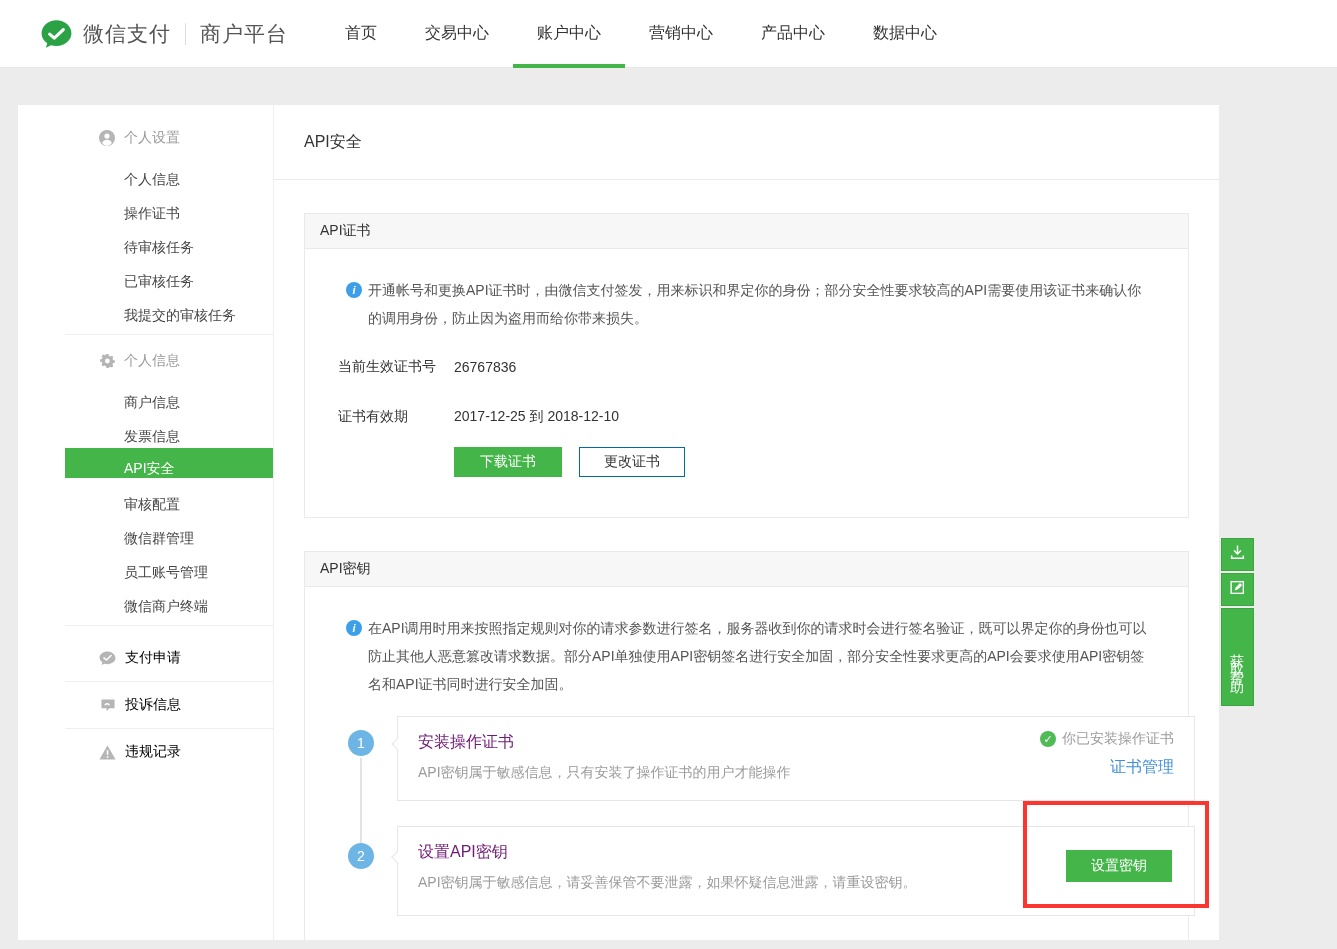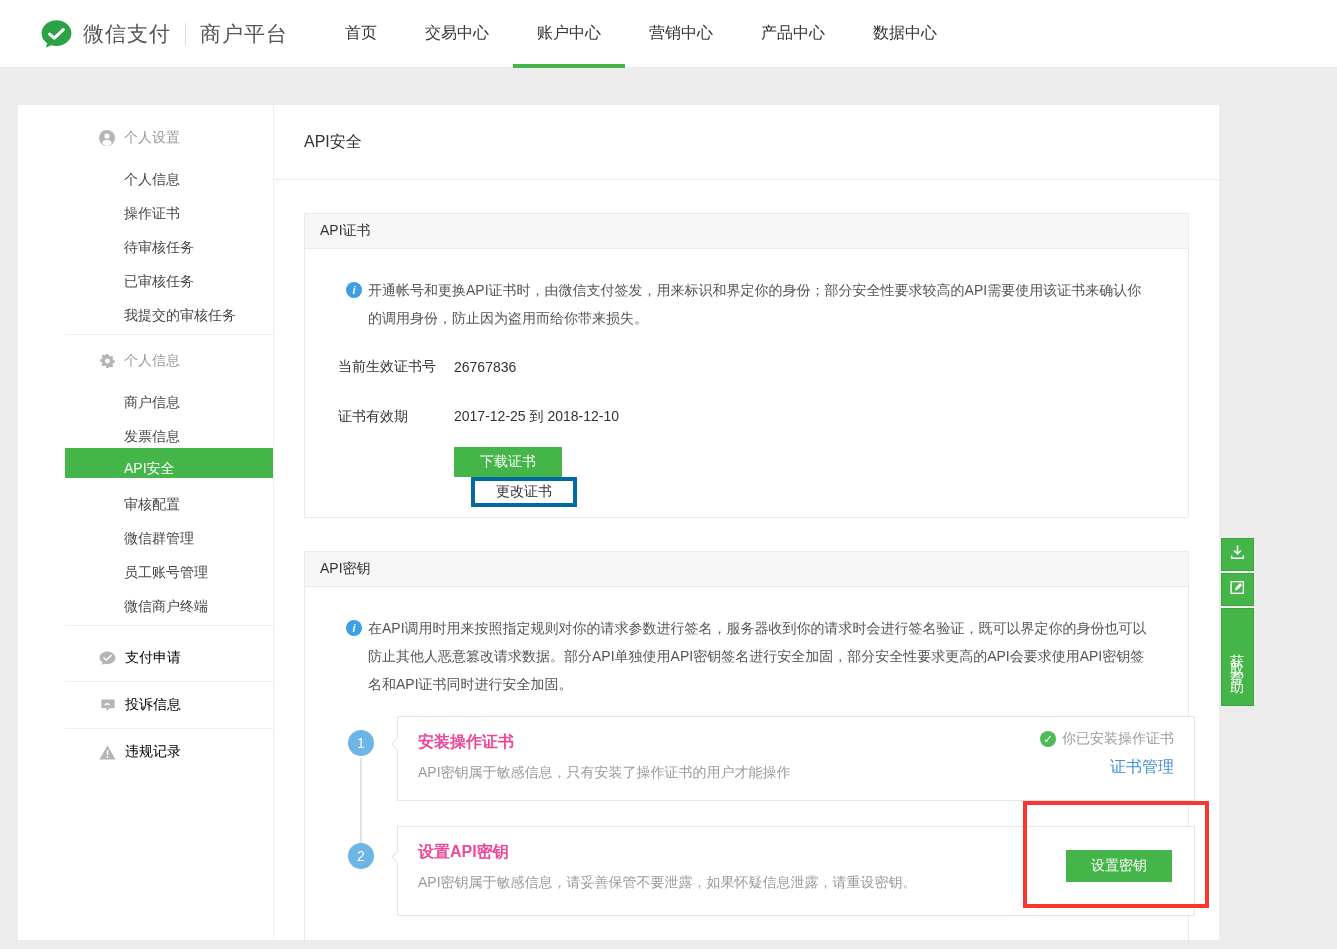--- a/index.html
+++ b/index.html
@@ -43,36 +43,36 @@
   .card.key  { height:389px; border-bottom:none; }
 
   .card-body { padding:27px 40px 0 33px; }
   .info-row { display:flex; align-items:flex-start; margin-left:8px; }
   .info-icon { flex-shrink:0; width:16px; height:16px; border-radius:50%; background:#3c9fe8; color:#fff; font-size:11px; font-weight:bold; text-align:center; line-height:16px; margin-top:6px; font-style:italic; }
   .info-text { margin-left:6px; font-size:14px; color:#555; line-height:28px; max-width:835px; }
   .field { display:flex; align-items:center; font-size:14px; color:#333; }
   .field.f1 { margin-top:26px; }
   .field.f2 { margin-top:32px; }
   .field-label { width:116px; flex-shrink:0; }
-  .btn-row { margin-top:21px; margin-left:116px; display:flex;flex-direction:column; }
+  .btn-row { margin-top:21px; margin-left:116px; display:flex; }
   .btn { height:30px; font-size:14px; display:inline-flex; align-items:center; justify-content:center; cursor:pointer; }
   .btn-green { width:108px; background:#44b549; border:1px solid #44b549; color:#fff; }
-  .btn-white { width:106px; background:#fff; border:4px solid #0369a1; color:#333; margin-left:17px; }
+  .btn-white { width:106px; background:#fff; border:1px solid #0369a1; color:#333; margin-left:17px; }
 
   
   .step-badge { position:absolute; width:26px; height:26px; border-radius:50%; background:#6cb5e4; color:#fff; font-size:14px; display:flex; align-items:center; justify-content:center; z-index:2; }
   .badge-1 { left:43px; top:178px; }
   .badge-2 { left:43px; top:291px; }
   .step-connector { position:absolute; left:55px; top:206px; width:2px; height:86px; background:#e3e3e3; z-index:1; }
   .step-box { position:absolute; left:92px; width:798px; border:1px solid #e6e6e6; background:#fff; padding:15px 20px; }
   .box-1 { top:164px; height:85px; }
   .box-2 { top:274px; height:90px; }
   .notch { position:absolute; left:-5px; width:8px; height:8px; background:#fff; border-left:1px solid #e6e6e6; border-bottom:1px solid #e6e6e6; transform:rotate(45deg); }
   .notch-1 { top:23px; } .notch-2 { top:26px; }
-  .step-title { font-size:16px; color:#ec4899;font-weight:bold; }
+  .step-title { font-size:16px; color:#701a75; }
   .step-desc { font-size:14px; color:#9b9b9b; margin-top:11px; }
   .step-status { position:absolute; right:20px; top:13px; display:flex; align-items:center; }
   .check-icon { width:16px; height:16px; border-radius:50%; background:#4fba56; color:#fff; font-size:11px; line-height:16px; text-align:center; margin-right:6px; }
   .status-text { font-size:14px; color:#9b9b9b; }
   .cert-link { position:absolute; right:20px; top:40px; font-size:16px; color:#3f90d9; cursor:pointer;font-family:Liberation Serif, serif; }
   .btn-setkey { position:absolute; right:22px; top:23px; width:106px; height:32px; }
   .red-annotation { position:absolute; left:718px; top:249px; width:186px; height:107px; border:4px solid #fb3530; z-index:5; pointer-events:none; }
 
   
   .help-panel { position:absolute; left:1221px; top:538px; z-index:20; }

